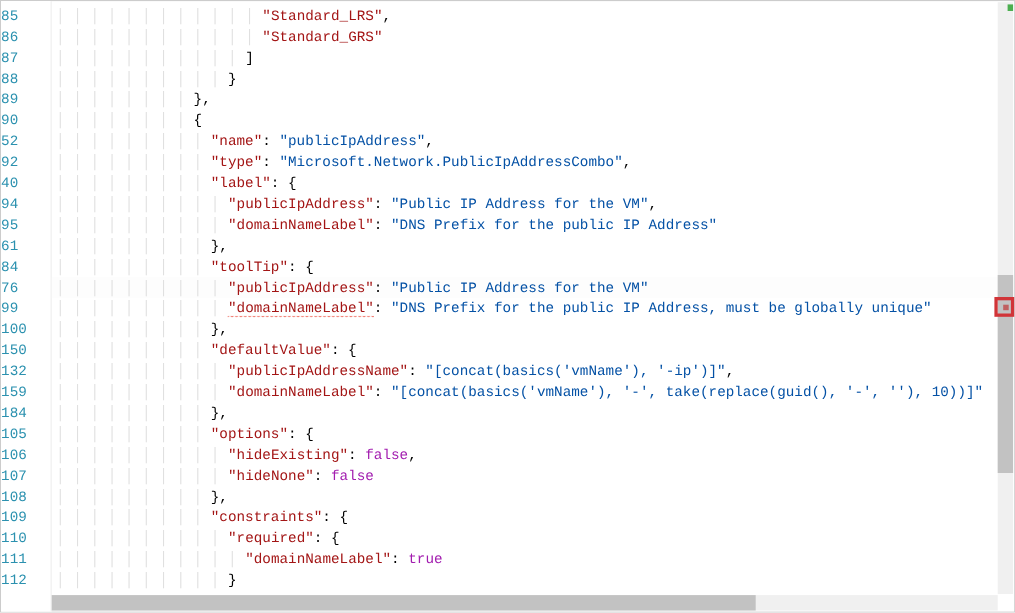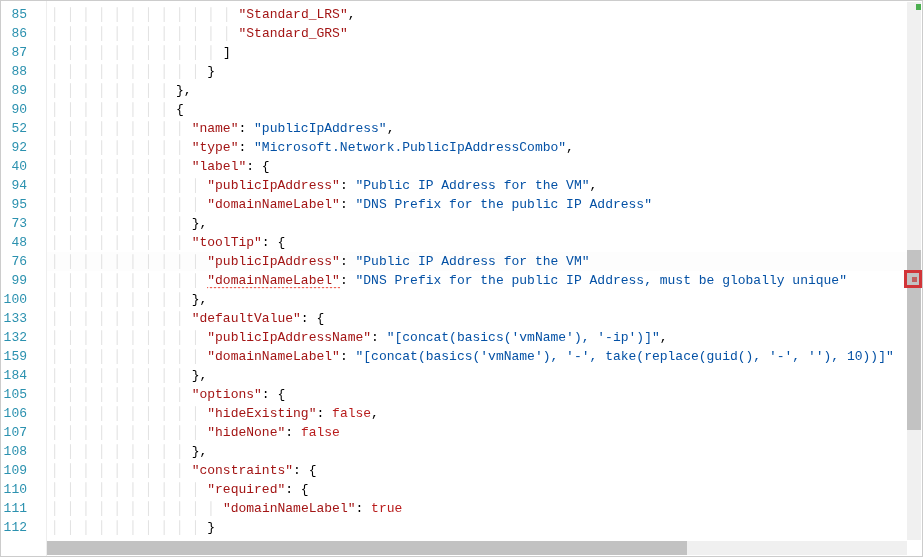--- a/index.html
+++ b/index.html
@@ -14,21 +14,20 @@
   .editor {
     position: relative;
     width: 100%; height: 100%;
     border: 1px solid #cccccc;
     display: flex;
     flex-direction: row;
     background: #ffffff;
   }
   .gutter {
     flex: 0 0 32px;
-    text-align: right;
     padding: 4px 6px 0 0;
     color: #2b91af;
     user-select: none;
     background: #ffffff;
     line-height: 19px;
   }
   .gutter div { height: 19px; }
   .fold {
     flex: 0 0 14px;
     background: #ffffff;
@@ -45,21 +44,21 @@
   .code-line {
     height: 19px;
     padding-left: 4px;
     position: relative;
   }
   .code-line.hl { background: #fdfdfd; }
   .guide { color: #e0e0e0; }
   .k { color: #a31515; }   
   .s { color: #0451a5; }   
   .p { color: #000000; }   
-  .kw { color: #b91c1c; }  
+  .kw { color: #a21caf; }  
   .squiggle {
     background-image: linear-gradient(45deg, transparent 65%, #e51400 80%, transparent 90%),
                       linear-gradient(-45deg, transparent 65%, #e51400 80%, transparent 90%);
     background-size: 4px 2px;
     background-repeat: repeat-x;
     background-position: bottom left;
     padding-bottom: 1px;
   }
   .vscroll {
     position: absolute;
@@ -113,26 +112,26 @@
       <div>86</div>
       <div>87</div>
       <div>88</div>
       <div>89</div>
       <div>90</div>
       <div>52</div>
       <div>92</div>
       <div>40</div>
       <div>94</div>
       <div>95</div>
-      <div>73</div>
-      <div>48</div>
+      <div>61</div>
+      <div>84</div>
       <div>76</div>
       <div>99</div>
       <div>100</div>
-      <div>133</div>
+      <div>150</div>
       <div>132</div>
       <div>159</div>
       <div>184</div>
       <div>105</div>
       <div>106</div>
       <div>107</div>
       <div>108</div>
       <div>109</div>
       <div>110</div>
       <div>111</div>

